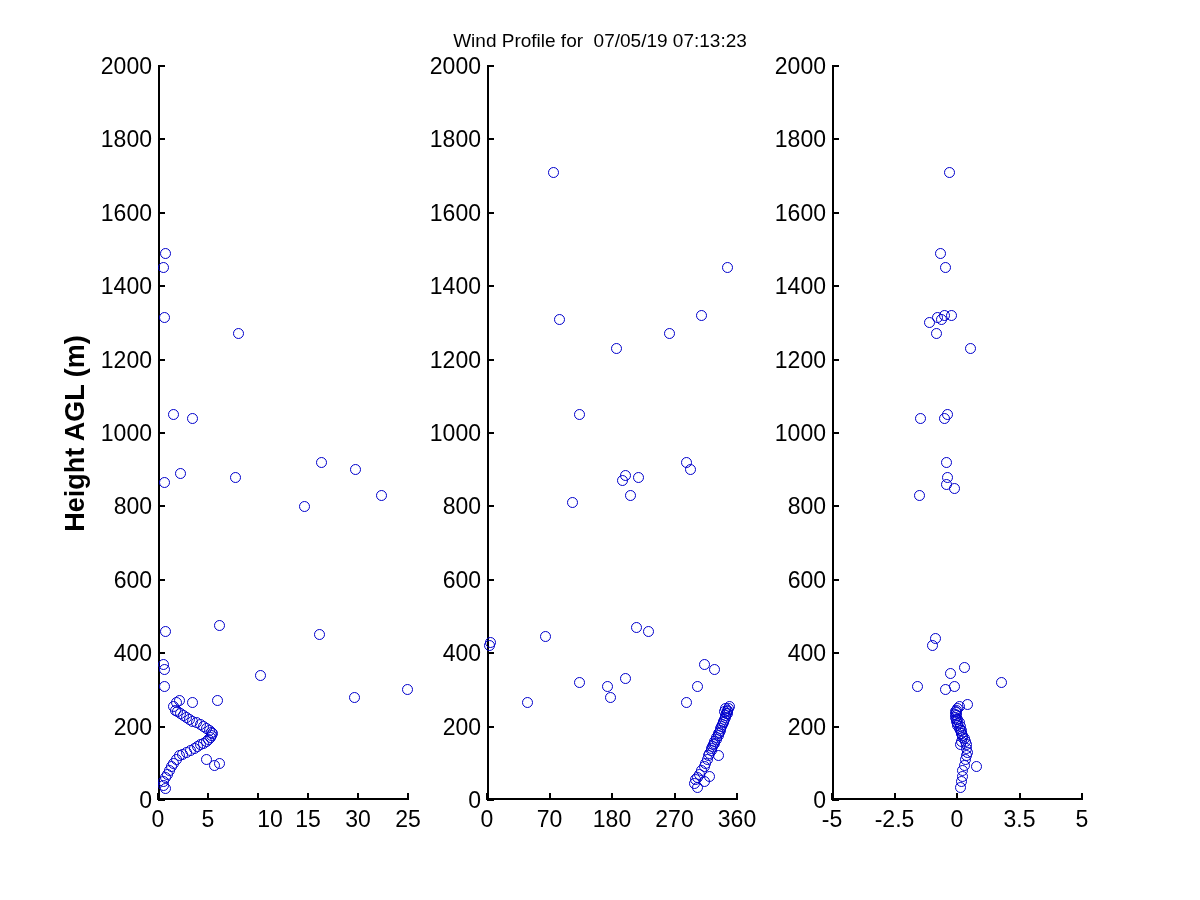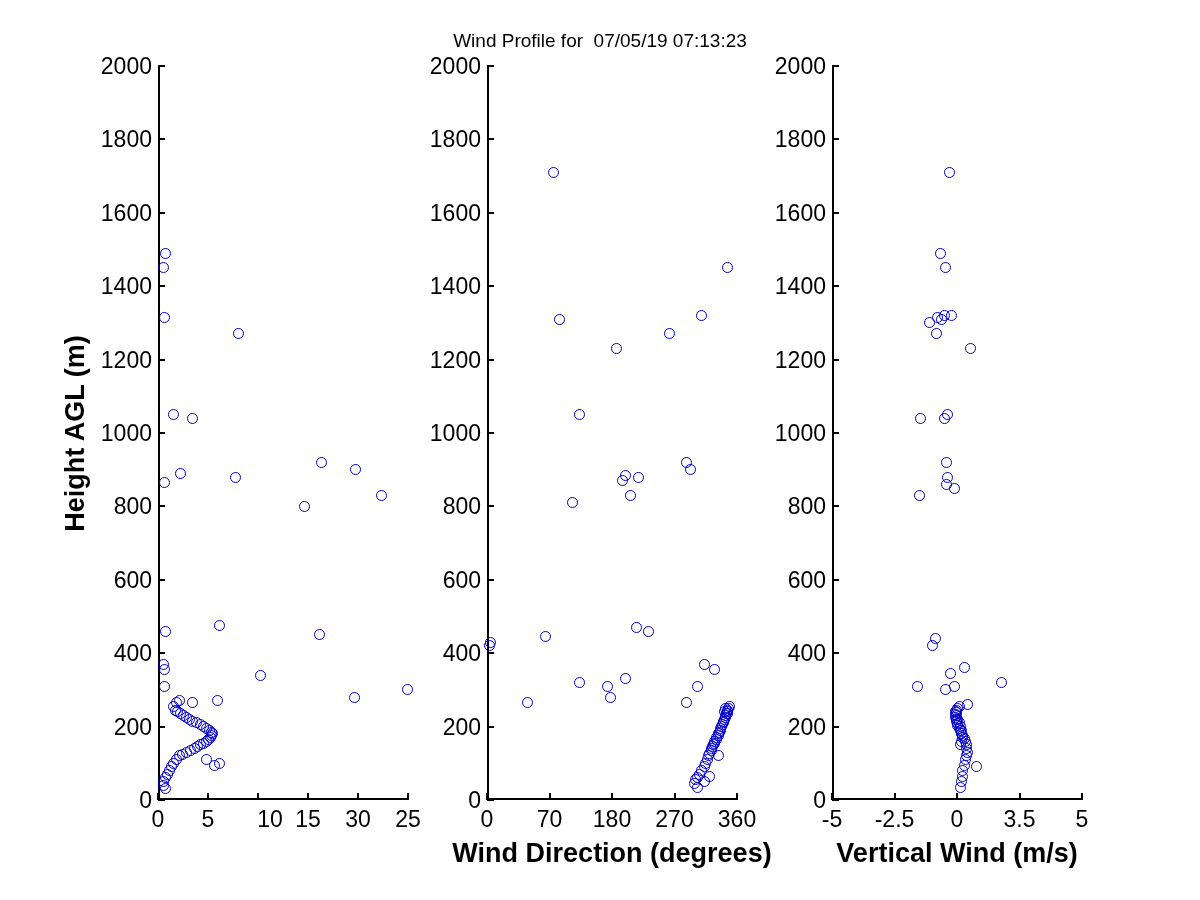--- a/index.html
+++ b/index.html
@@ -382,21 +382,20 @@
     <div class="tick-y" style="left: 487px; top: 358.6px;"></div>
     <div class="ticklabel-y" style="left: 397px; width: 84px; top: 359.6px;">1200</div>
     <div class="tick-y" style="left: 487px; top: 285.2px;"></div>
     <div class="ticklabel-y" style="left: 397px; width: 84px; top: 286.2px;">1400</div>
     <div class="tick-y" style="left: 487px; top: 211.8px;"></div>
     <div class="ticklabel-y" style="left: 397px; width: 84px; top: 212.8px;">1600</div>
     <div class="tick-y" style="left: 487px; top: 138.4px;"></div>
     <div class="ticklabel-y" style="left: 397px; width: 84px; top: 139.4px;">1800</div>
     <div class="tick-y" style="left: 487px; top: 65px;"></div>
     <div class="ticklabel-y" style="left: 397px; width: 84px; top: 66px;">2000</div>
-    <div class="xlabel" style="left: 612px; top: 838px;">Wind Direction (degrees)</div>
     <div class="tick-x" style="left: 831px; top: 793px;"></div>
     <div class="ticklabel-x" style="left: 832px; top: 806px;">-5</div>
     <div class="tick-x" style="left: 893.5px; top: 793px;"></div>
     <div class="ticklabel-x" style="left: 894.5px; top: 806px;">-2.5</div>
     <div class="tick-x" style="left: 956px; top: 793px;"></div>
     <div class="ticklabel-x" style="left: 957px; top: 806px;">0</div>
     <div class="tick-x" style="left: 1018.5px; top: 793px;"></div>
     <div class="ticklabel-x" style="left: 1019.5px; top: 806px;">3.5</div>
     <div class="tick-x" style="left: 1081px; top: 793px;"></div>
     <div class="ticklabel-x" style="left: 1082px; top: 806px;">5</div>
@@ -415,14 +414,13 @@
     <div class="tick-y" style="left: 832px; top: 358.6px;"></div>
     <div class="ticklabel-y" style="left: 742px; width: 84px; top: 359.6px;">1200</div>
     <div class="tick-y" style="left: 832px; top: 285.2px;"></div>
     <div class="ticklabel-y" style="left: 742px; width: 84px; top: 286.2px;">1400</div>
     <div class="tick-y" style="left: 832px; top: 211.8px;"></div>
     <div class="ticklabel-y" style="left: 742px; width: 84px; top: 212.8px;">1600</div>
     <div class="tick-y" style="left: 832px; top: 138.4px;"></div>
     <div class="ticklabel-y" style="left: 742px; width: 84px; top: 139.4px;">1800</div>
     <div class="tick-y" style="left: 832px; top: 65px;"></div>
     <div class="ticklabel-y" style="left: 742px; width: 84px; top: 66px;">2000</div>
-    <div class="xlabel" style="left: 957px; top: 838px;">Vertical Wind (m/s)</div>
   </div>
 
 </body></html>

